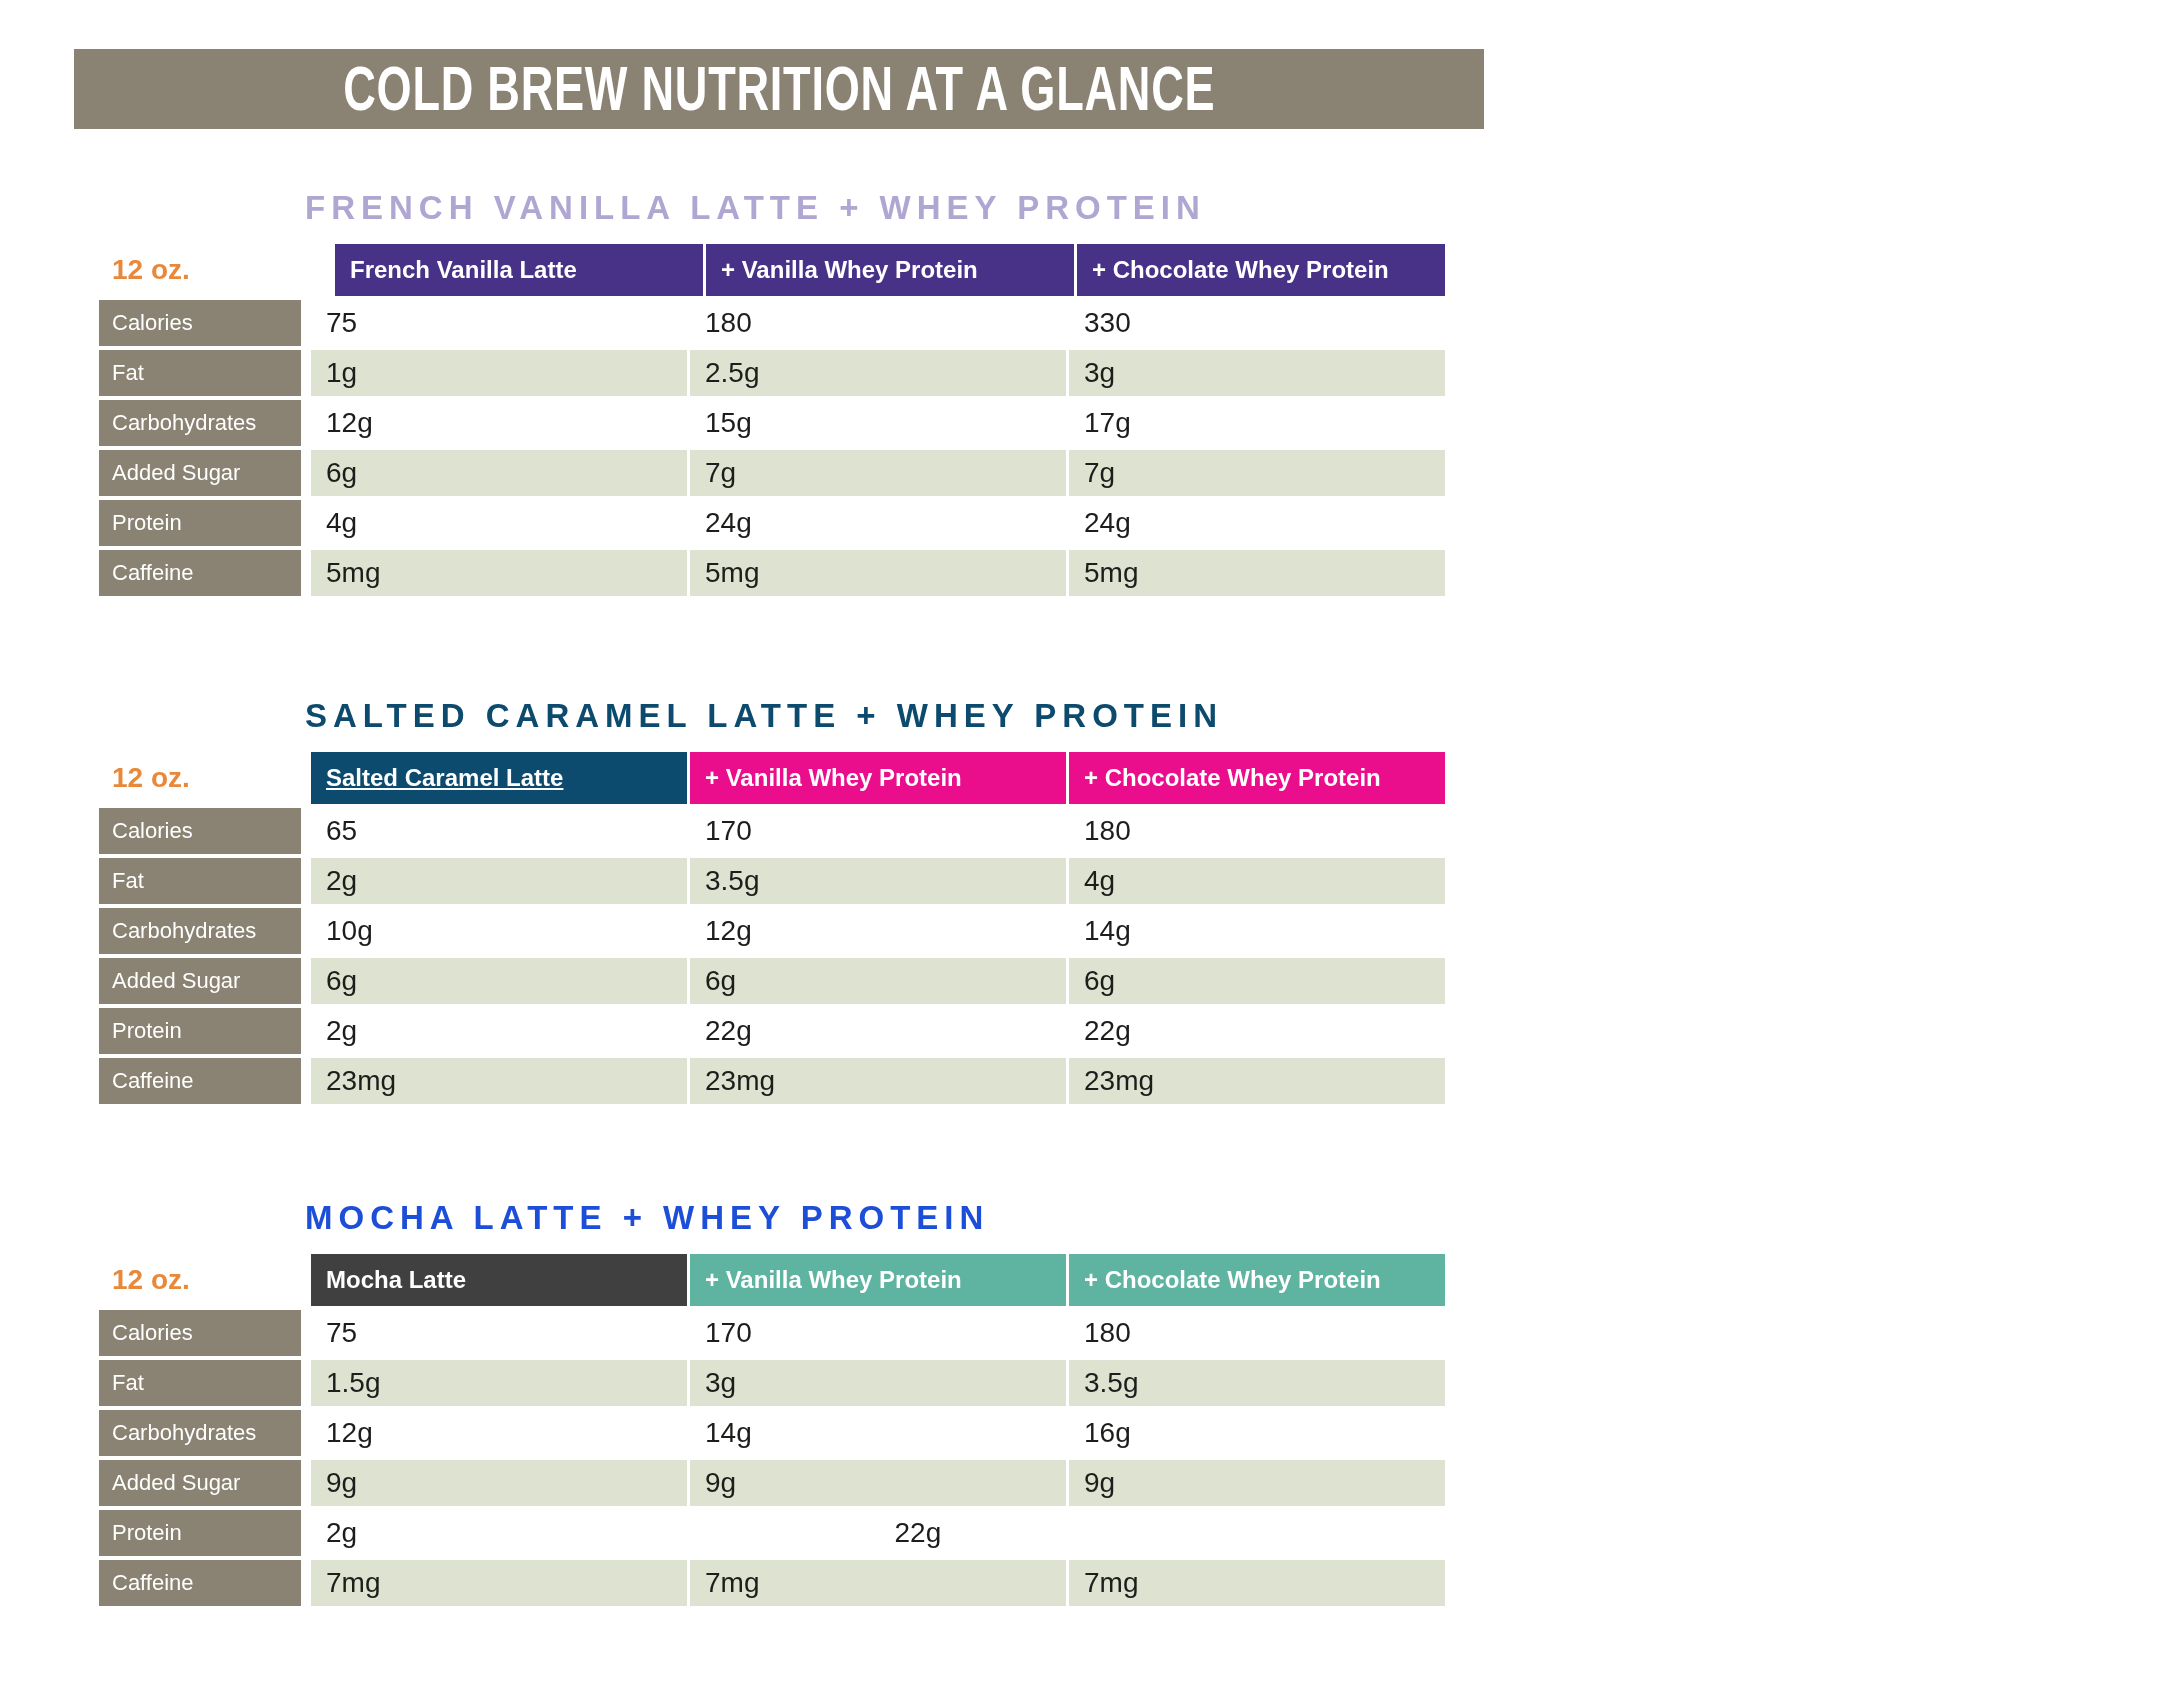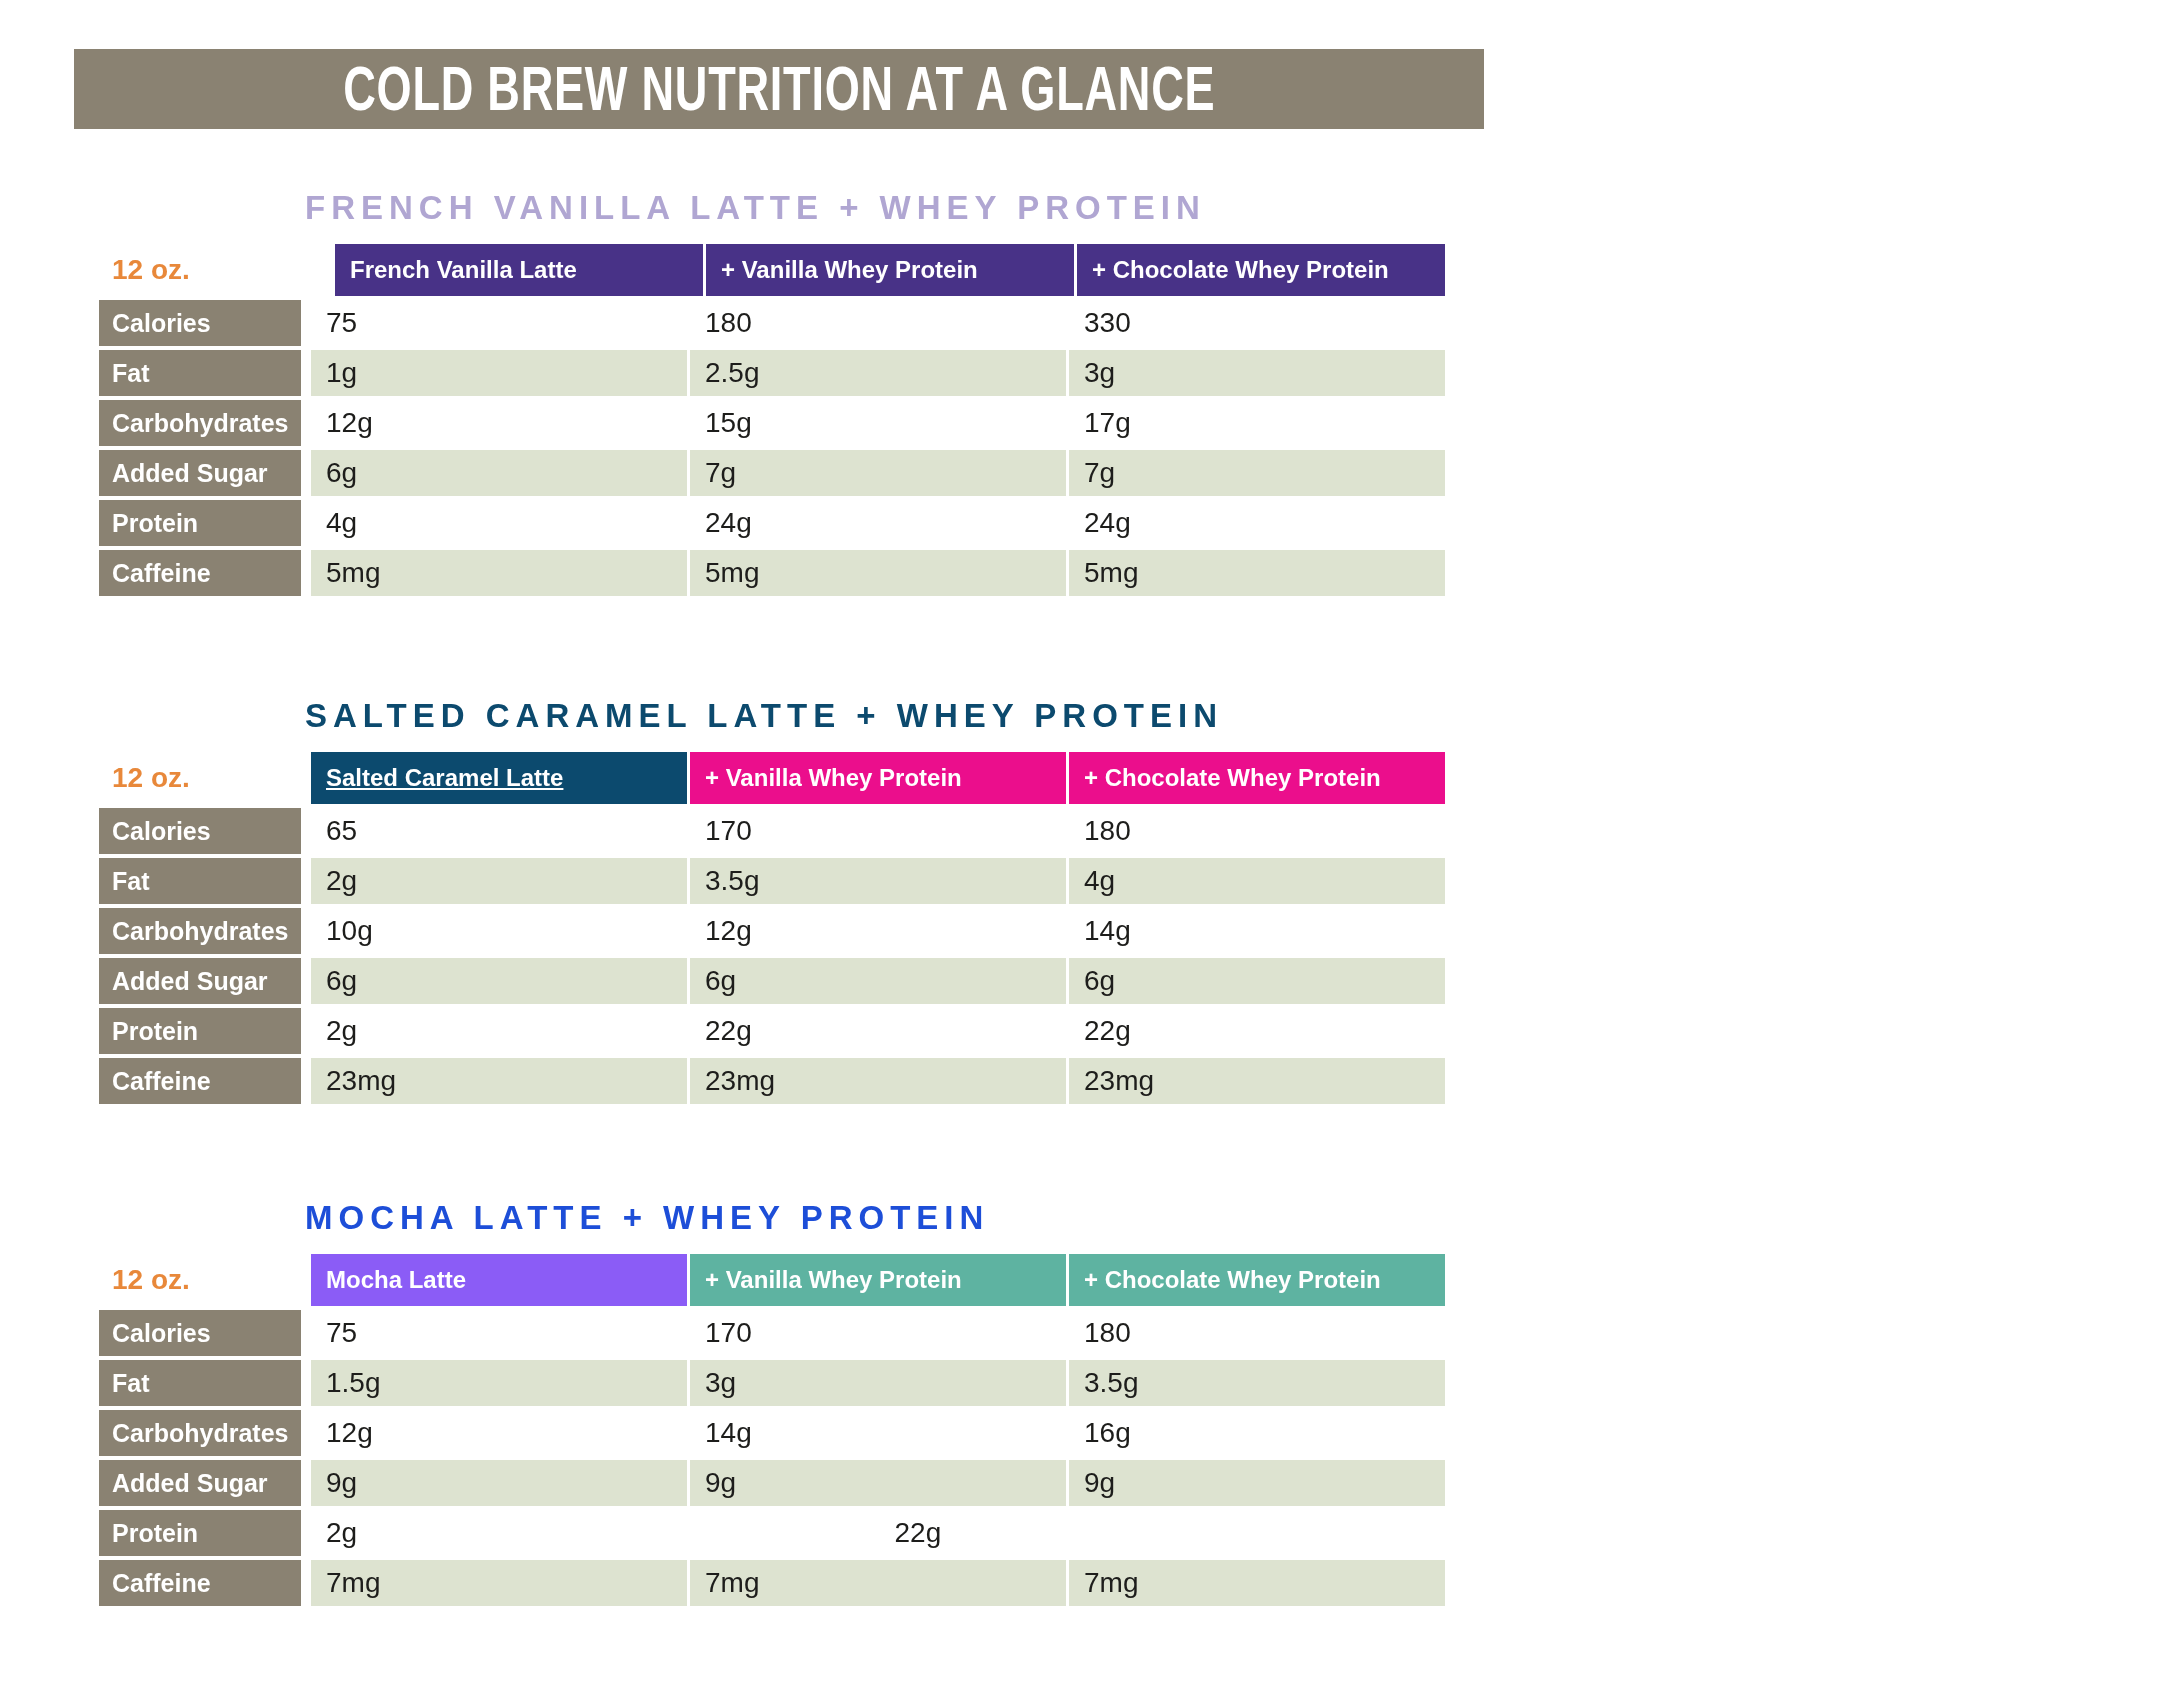--- a/index.html
+++ b/index.html
@@ -67,22 +67,22 @@
     padding-left: 13px;
   }
   .oz-cell {
     color: var(--orange);
     font-size: 28px;
     font-weight: bold;
   }
   .label-cell {
     background: var(--brown);
     color: #ffffff;
-    font-size: 25px;
-    font-weight: bold;
+    font-size: 22px;
+    font-weight: normal;
     white-space: nowrap;
     text-align: right;
   }
 
   .vals { flex: 1; display: flex; gap: 3px; margin-left: 10px; }
   .cell {
     flex: 1;
     box-sizing: border-box;
     display: flex;
     align-items: center;
@@ -225,21 +225,21 @@
           </div>
         </div>
       </div>
   </div>
 
   <div class="section" id="sec-2">
     <div class="section-title" style="color: #1d4ed8;">MOCHA LATTE + WHEY PROTEIN</div>
     <div class="head-row">
       <div class="oz-cell">12 oz.</div>
       <div class="vals">
-        <div class="cell head-cell" style="background: #8b5cf6;">Mocha Latte</div>
+        <div class="cell head-cell" style="background: #404040;">Mocha Latte</div>
         <div class="cell head-cell" style="background: rgb(94, 179, 161);">+ Vanilla Whey Protein</div>
         <div class="cell head-cell" style="background: rgb(94, 179, 161);">+ Chocolate Whey Protein</div>
       </div>
     </div>
     <div>
         <div class="data-row">
           <div class="label-cell">Calories</div>
           <div class="vals">
             <div class="cell">75</div>
             <div class="cell">170</div>

